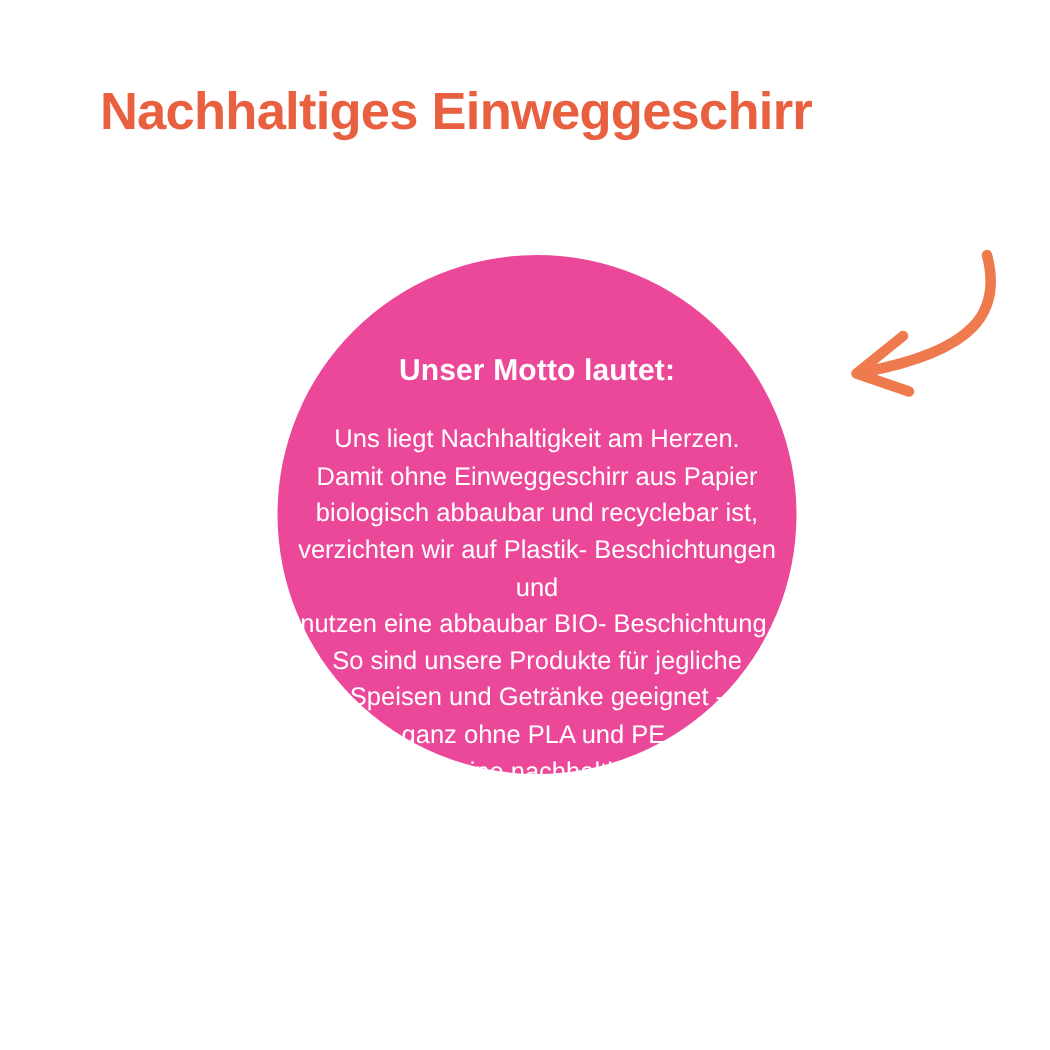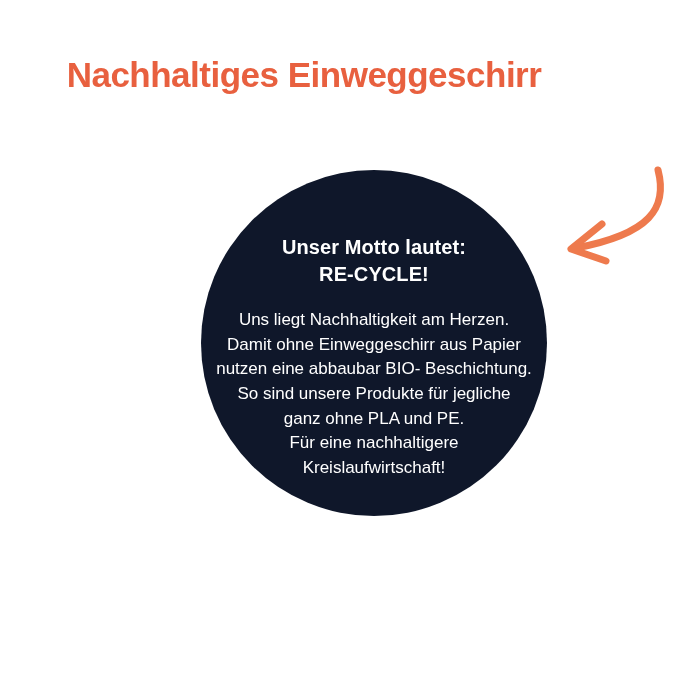--- a/index.html
+++ b/index.html
@@ -26,26 +26,26 @@
     width: 608px;
     text-align: center;
     font-size: 35px;
     font-weight: bold;
     letter-spacing: -0.5px;
     color: #e8603f;
     line-height: 1.1;
   }
   .circle {
     position: absolute;
-    left: 201px;
+    left: 185px;
     top: 170px;
     width: 346px;
     height: 346px;
     border-radius: 50%;
-    background: #0f172a;
+    background: #ec4899;
     box-sizing: border-box;
     display: block;
   }
   .circle-inner {
     position: absolute;
     left: 0;
     top: 0;
     width: 346px;
     height: 346px;
     display: flex;
@@ -84,27 +84,29 @@
 <body>
 
 <div class="page">
 
   <div class="headline">Nachhaltiges Einweggeschirr</div>
 
   <div class="circle">
     <div class="circle-inner">
       <div class="motto">
         <div>Unser Motto lautet:</div>
-        <div>RE-CYCLE!</div>
       </div>
       <div class="body-text">
         <div>Uns liegt Nachhaltigkeit am Herzen.</div>
         <div>Damit ohne Einweggeschirr aus Papier</div>
+        <div>biologisch abbaubar und recyclebar ist,</div>
+        <div>verzichten wir auf Plastik- Beschichtungen und</div>
         <div>nutzen eine abbaubar BIO- Beschichtung.</div>
         <div>So sind unsere Produkte für jegliche</div>
+        <div>Speisen und Getränke geeignet -</div>
         <div>ganz ohne PLA und PE.</div>
         <div>Für eine nachhaltigere</div>
         <div>Kreislaufwirtschaft!</div>
       </div>
     </div>
   </div>
 
   <svg class="arrow" viewBox="0 0 130 120">
     <path d="M118 10 C 128 48, 110 74, 36 88" fill="none" stroke="#ee7a4d" stroke-width="7" stroke-linecap="round"></path>
     <path d="M62 64 L 31 89 L 66 101" fill="none" stroke="#ee7a4d" stroke-width="7" stroke-linecap="round" stroke-linejoin="round"></path>

